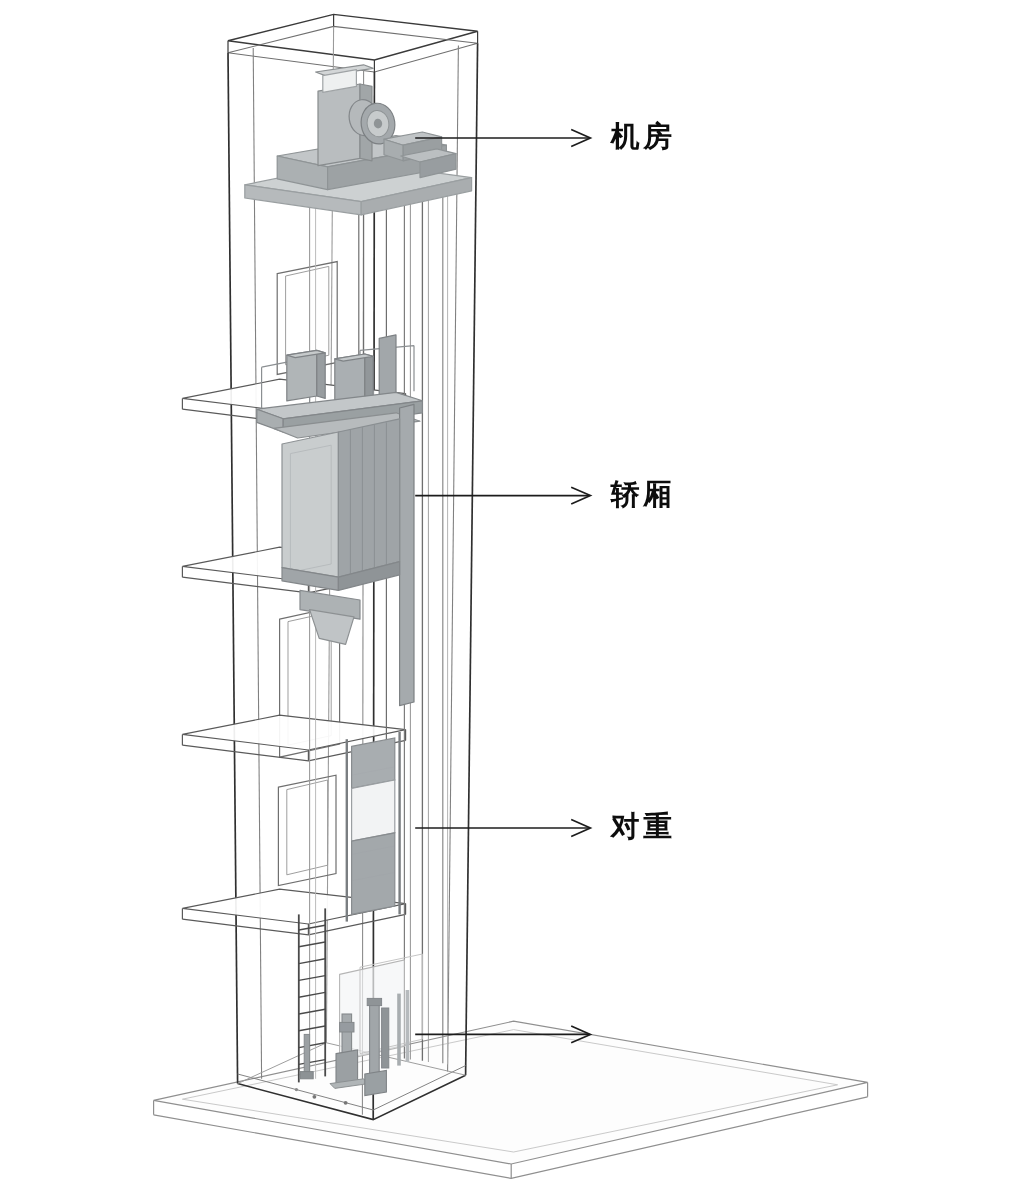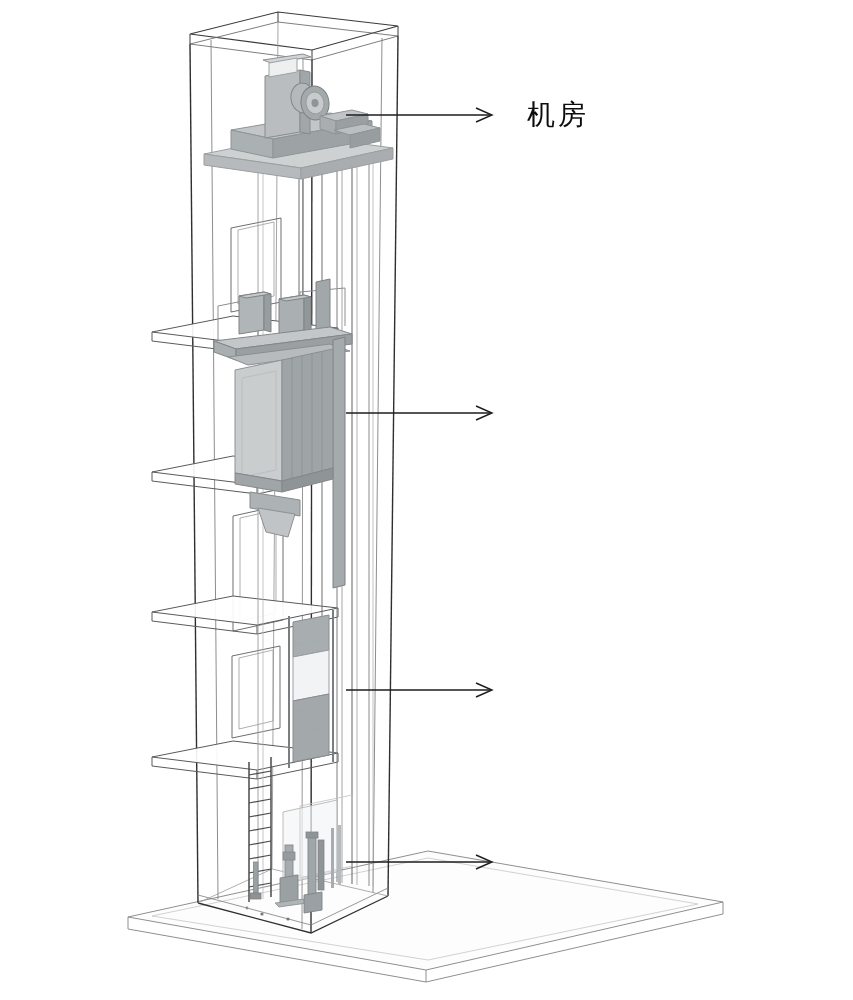--- a/index.html
+++ b/index.html
@@ -2,22 +2,22 @@
 <html><head>
 <meta charset="utf-8">
 <style>
   html,body{margin:0;padding:0;background:#ffffff;}
   #stage{
     position:relative;width:853px;height:1000px;background:#ffffff;
     overflow:hidden;font-family:"Liberation Serif","DejaVu Serif",serif;
   }
   #diagram-svg{position:absolute;left:0;top:0;}
   .part-label{
-    position:absolute;left:527px;width:130px;height:44px;line-height:44px;
-    font-size:28px;font-weight:normal;color:#0d0d0d;letter-spacing:3px;
+    position:absolute;left:509px;width:130px;height:44px;line-height:44px;
+    font-size:24px;font-weight:bold;color:#0d0d0d;letter-spacing:3px;
     white-space:nowrap;
   }
   .label-machine-room{top:93px;}
   .label-car{top:391px;}
   .label-counterweight{top:668px;}
   .label-pit{top:840px;}
 </style>
 </head>
 <body>
 
@@ -204,14 +204,16 @@
 
   <g>
     <use href="#arrowdef" transform="translate(0,115)"></use>
     <use href="#arrowdef" transform="translate(0,413)"></use>
     <use href="#arrowdef" transform="translate(0,690)"></use>
     <use href="#arrowdef" transform="translate(0,862)"></use>
   </g>
 </svg>
 
   <div class="part-label label-machine-room">机房</div>
+  <div class="part-label label-car">轿厢</div>
+  <div class="part-label label-counterweight">对重</div>
 
 </div>
 
 </body></html>

